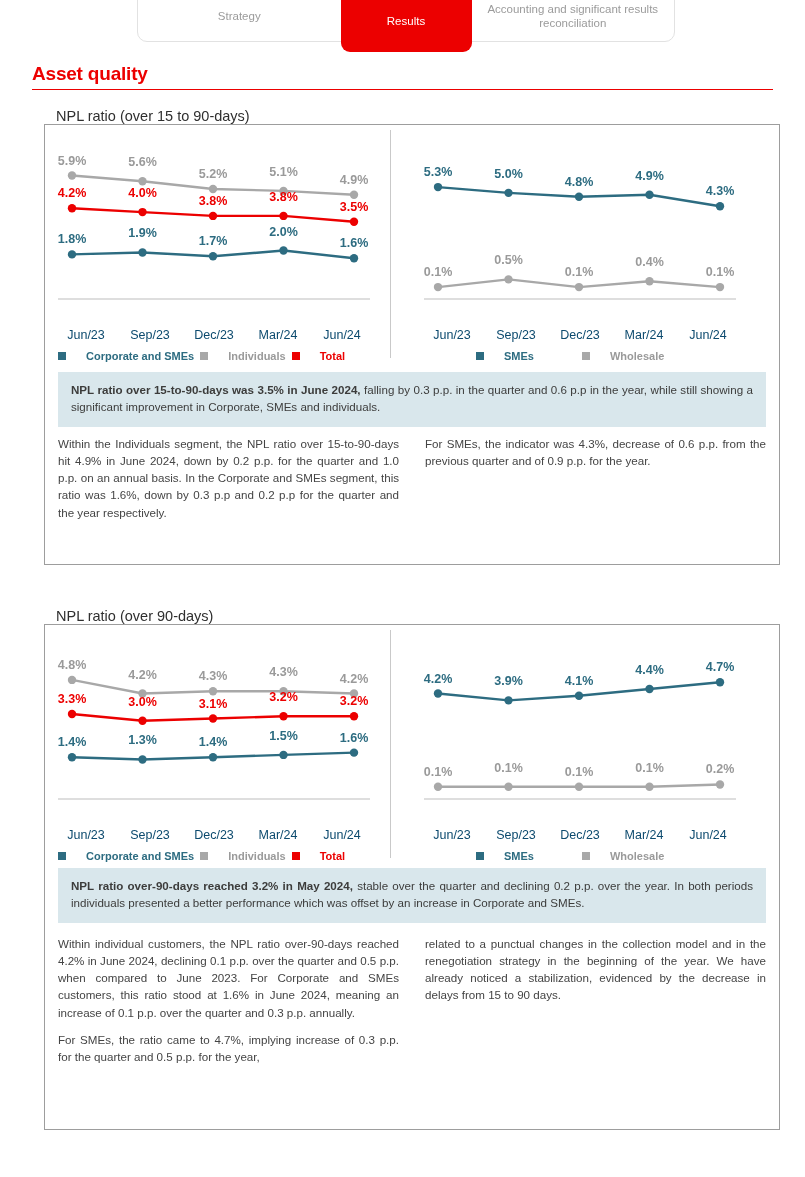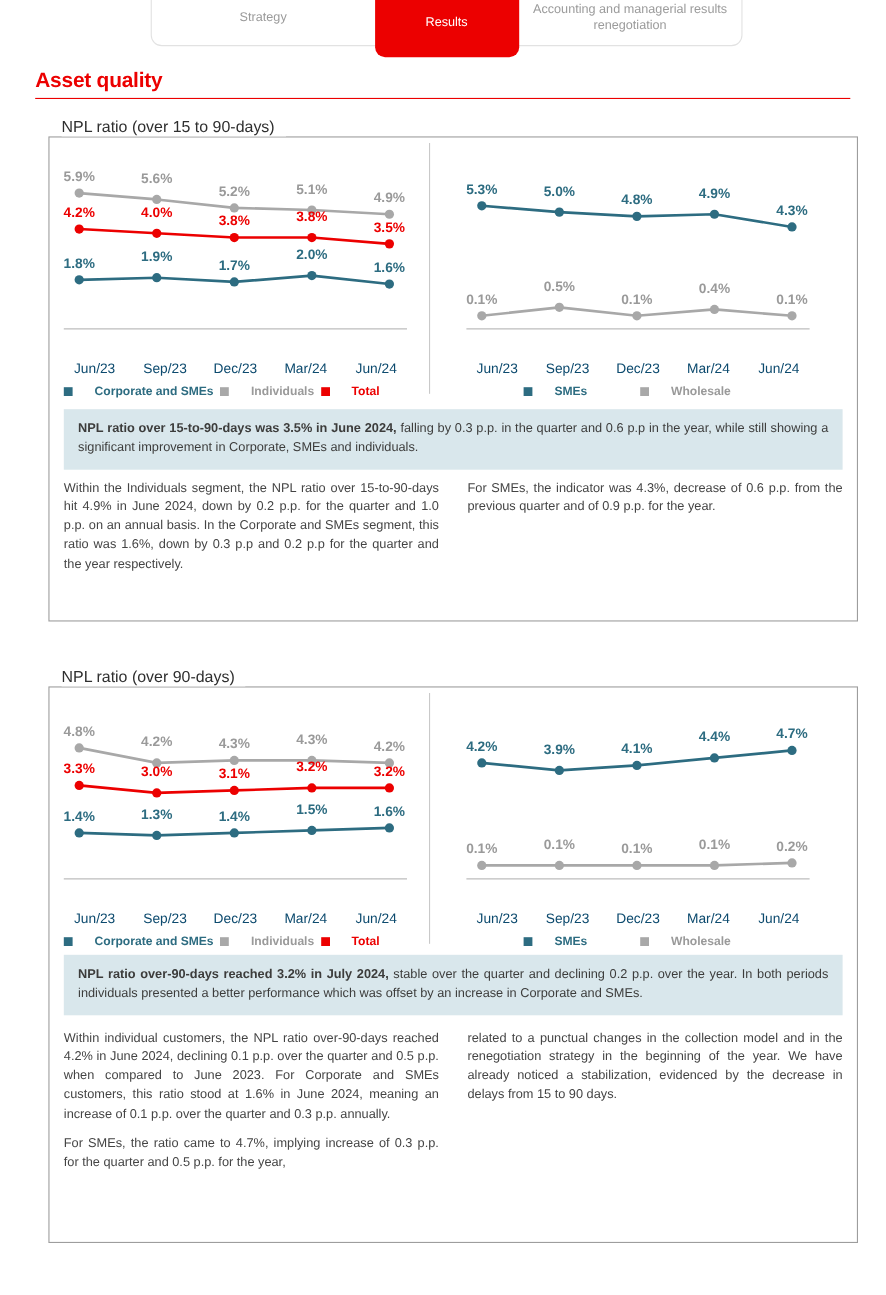--- a/index.html
+++ b/index.html
@@ -111,21 +111,21 @@
 <div class="page">
 
   <div class="tabbar">
     <div class="tab">
       <span>Strategy</span>
     </div>
     <div class="tab active">
       <span>Results</span>
     </div>
     <div class="tab">
-      <span>Accounting and managerial results renegotiation</span>
+      <span>Accounting and significant results reconciliation</span>
     </div>
   </div>
 
   <div class="section-title">Asset quality</div>
   <div class="section-rule"></div>
 
   <div class="card" style="left:44px; top:110px; width:736px; height:455px;">
     <div class="card-frame"></div>
     <div class="card-title">NPL ratio (over 15 to 90-days)</div>
 
@@ -355,21 +355,21 @@
             <div class="item">
               <span class="sw" style="background: rgb(168, 168, 168);"></span>
               <span style="color: rgb(154, 154, 154); font-weight: bold;">Wholesale</span>
             </div>
           </div>
       </div>
     </div>
     <div class="divider-v" style="left:346px; top:20px; height:228px;"></div>
 
     <div class="callout" style="left:14px; top:258px; width:708px;">
-      <b>NPL ratio over-90-days reached 3.2% in July 2024,</b><span> stable over the quarter and declining 0.2 p.p. over the year. In both periods individuals presented a better performance which was offset by an increase in Corporate and SMEs.</span>
+      <b>NPL ratio over-90-days reached 3.2% in May 2024,</b><span> stable over the quarter and declining 0.2 p.p. over the year. In both periods individuals presented a better performance which was offset by an increase in Corporate and SMEs.</span>
     </div>
 
     <div class="bodycols" style="left:14px; top:325px; width:708px;">
       <div class="bodycol" style="width:341px;">
         <p>Within individual customers, the NPL ratio over-90-days reached 4.2% in June 2024, declining 0.1 p.p. over the quarter and 0.5 p.p. when compared to June 2023. For Corporate and SMEs customers, this ratio stood at 1.6% in June 2024, meaning an increase of 0.1 p.p. over the quarter and 0.3 p.p. annually.</p>
         <p>For SMEs, the ratio came to 4.7%, implying increase of 0.3 p.p. for the quarter and 0.5 p.p. for the year,</p>
       </div>
       <div class="bodycol" style="width:341px;">
         <p>related to a punctual changes in the collection model and in the renegotiation strategy in the beginning of the year. We have already noticed a stabilization, evidenced by the decrease in delays from 15 to 90 days.</p>
       </div>

